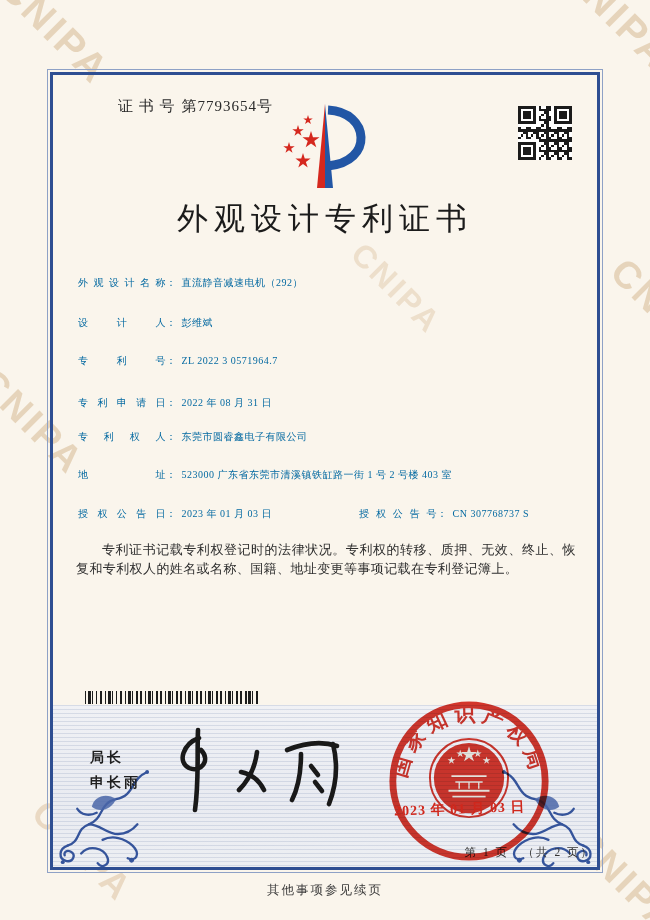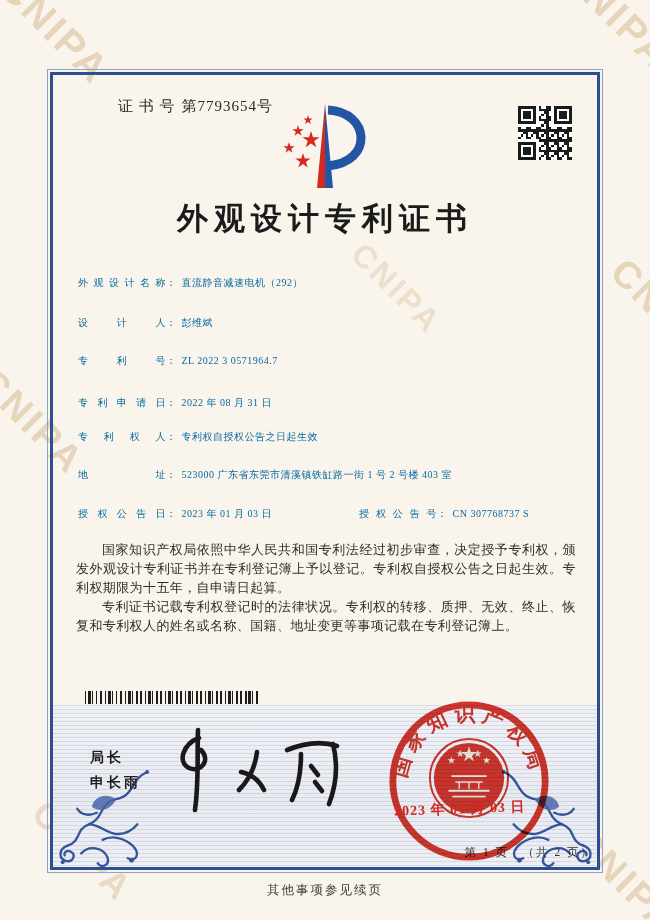--- a/index.html
+++ b/index.html
@@ -28,21 +28,21 @@
   }
   .cert-no{
     position:absolute;left:78px;top:97px;
     font-size:15px;letter-spacing:1px;color:#2a2a2a;z-index:2;margin-left:40px;
   }
   .cert-no .num{margin-left:6px;}
   .logo{position:absolute;left:262px;top:100px;z-index:2;}
   .qr{position:absolute;left:518px;top:106px;width:54px;height:54px;z-index:2;background:#fff;}
   .title{
     position:absolute;left:50px;top:198px;width:550px;
-    text-align:center;font-size:31px;font-weight:bold;color:#1b1b1b;
+    text-align:center;font-size:31px;font-weight:normal;color:#1b1b1b;
     letter-spacing:6px;z-index:2;
   }
   .frow{
     position:absolute;left:78px;width:506px;white-space:nowrap;
     font-size:10px;color:#0369a1;z-index:2;letter-spacing:0.5px;
   }
   .flabel{
     display:inline-block;width:88px;
     text-align:justify;text-align-last:justify;
     vertical-align:bottom;
@@ -302,34 +302,33 @@
 <div class="frow" style="top:316px;">
   <span class="flabel">设计人</span><span class="fcolon">：</span><span>彭维斌</span>
 </div>
 <div class="frow" style="top:354px;">
   <span class="flabel">专利号</span><span class="fcolon">：</span><span>ZL 2022 3 0571964.7</span>
 </div>
 <div class="frow" style="top:396px;">
   <span class="flabel">专利申请日</span><span class="fcolon">：</span><span>2022 年 08 月 31 日</span>
 </div>
 <div class="frow" style="top:430px;">
-  <span class="flabel">专利权人</span><span class="fcolon">：</span><span>专利权自授权公告之日起生效</span>
+  <span class="flabel">专利权人</span><span class="fcolon">：</span><span>东莞市圆睿鑫电子有限公司</span>
 </div>
 <div class="frow" style="top:468px;">
   <span class="flabel">地址</span><span class="fcolon">：</span><span>523000 广东省东莞市清溪镇铁缸路一街 1 号 2 号楼 403 室</span>
 </div>
 <div class="frow" style="top:507px;">
   <span class="flabel">授权公告日</span><span class="fcolon">：</span><span>2023 年 01 月 03 日</span>
   <span class="grant2">
     <span class="flabel">授权公告号</span><span class="fcolon">：</span><span>CN 307768737 S</span>
   </span>
 </div>
 
 <div class="body-text">
-  <p>国家知识产权局依照中华人民共和国专利法经过初步审查，决定授予专利权，颁发外观设计专利证书并在专利登记簿上予以登记。专利权自授权公告之日起生效。专利权期限为十五年，自申请日起算。</p>
   <p>专利证书记载专利权登记时的法律状况。专利权的转移、质押、无效、终止、恢复和专利权人的姓名或名称、国籍、地址变更等事项记载在专利登记簿上。</p>
 </div>
 
 <div class="band"></div>
 
 <div class="barcode"></div>
 
 <svg class="flourish left" width="97" height="97" viewBox="0 0 100 100">
   <g fill="none" stroke="#35549b" stroke-width="2.4" stroke-linecap="round">
     <path d="M96,2 C78,10 84,26 64,30 C46,34 52,50 36,56 C22,61 28,74 14,78"></path>

